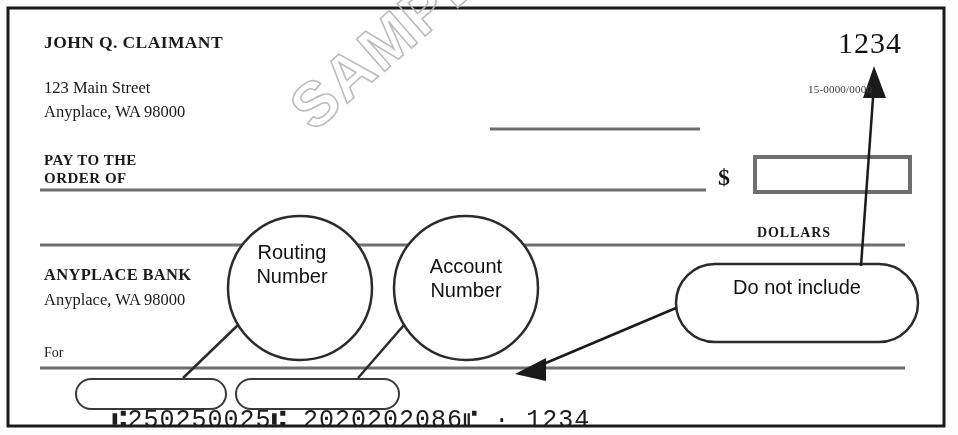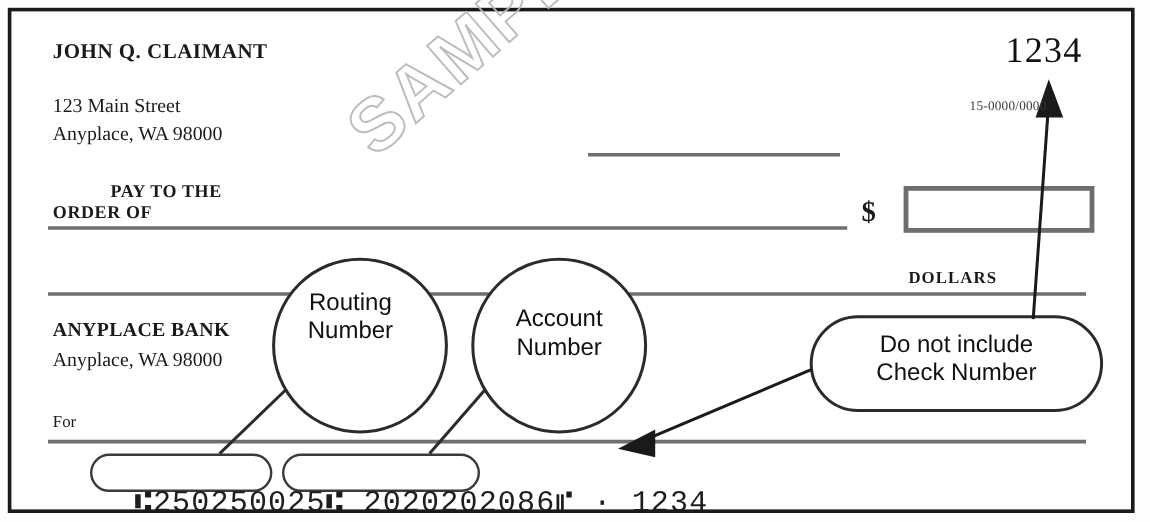--- a/index.html
+++ b/index.html
@@ -17,21 +17,21 @@
   .serif{font-family:"Liberation Serif",serif;font-weight:normal;}
 
   #payer-name-1{left:44px;top:33px;font-size:17.5px;letter-spacing:.4px;}
   #payer-name-2{left:44px;top:55px;font-size:17.5px;letter-spacing:.4px;}
   #payer-addr-1{left:44px;top:79px;font-size:16.5px;}
   #payer-addr-2{left:44px;top:103px;font-size:16.5px;}
 
   #check-number{left:838px;top:27px;font-size:30px;letter-spacing:1px;color:#111;}
   #fraction-code{left:808px;top:84px;font-size:11px;letter-spacing:.2px;color:#3a3a3a;}
 
-  #pay-line-1{left:44px;top:152px;font-size:15px;font-weight:bold;letter-spacing:.5px;margin-left:48px;}
+  #pay-line-1{left:44px;top:152px;font-size:15px;font-weight:bold;letter-spacing:.5px;}
   #pay-line-2{left:44px;top:170px;font-size:15px;font-weight:bold;letter-spacing:.5px;}
   #dollar-sign{left:718px;top:165px;font-size:24px;font-weight:bold;}
   #dollars-label{left:757px;top:225px;font-size:14px;font-weight:bold;letter-spacing:.9px;}
 
   #bank-name{left:44px;top:266px;font-size:16.5px;font-weight:bold;letter-spacing:.3px;}
   #bank-addr{left:44px;top:291px;font-size:16.5px;}
   #memo-label{left:44px;top:345px;font-size:14px;}
 
   
   .callout-txt{position:absolute;text-align:center;font-family:"Liberation Sans",sans-serif;color:#111;line-height:1.18;}
@@ -113,21 +113,20 @@
   <div class="callout-txt" id="routing-callout-text">
     <div>Routing</div>
     <div>Number</div>
   </div>
   <div class="callout-txt" id="account-callout-text">
     <div>Account</div>
     <div>Number</div>
   </div>
   <div class="callout-txt" id="checknum-callout-text">
     <div>Do not include</div>
-    <div>Check Number</div>
   </div>
 
   <div id="micr-line">
     <span class="micr-sym">⑆</span><span>250250025</span><span class="micr-sym">⑆</span> <span>2020202086</span><span class="micr-sym">⑈</span> <span>·</span> <span>1234</span>
   </div>
 
   <div id="watermark">SAMPLE</div>
 
 </div>
 

